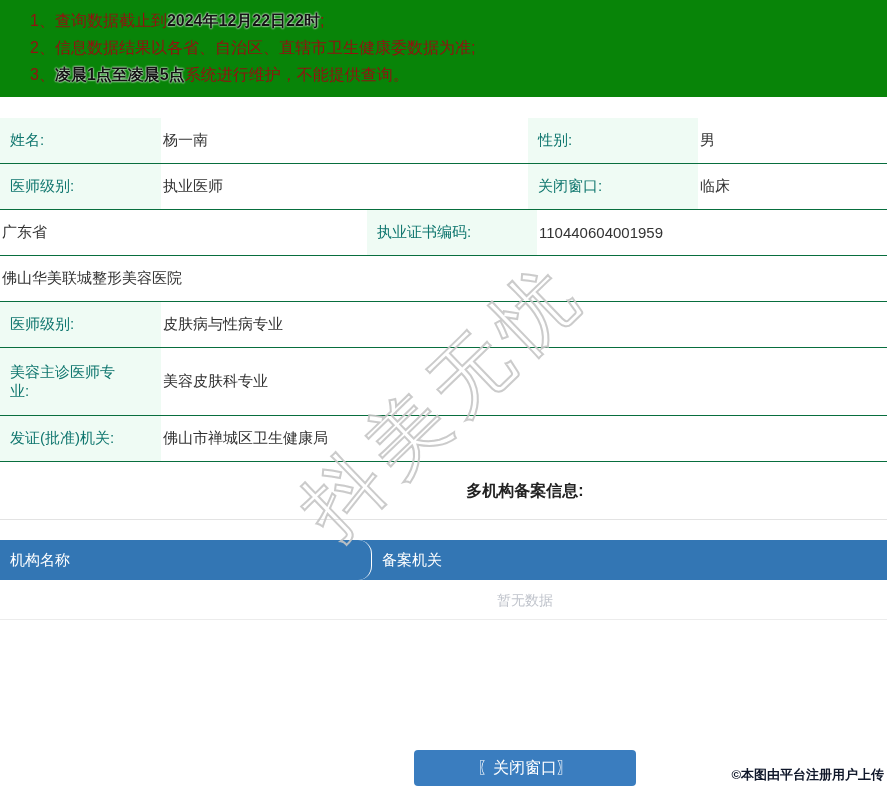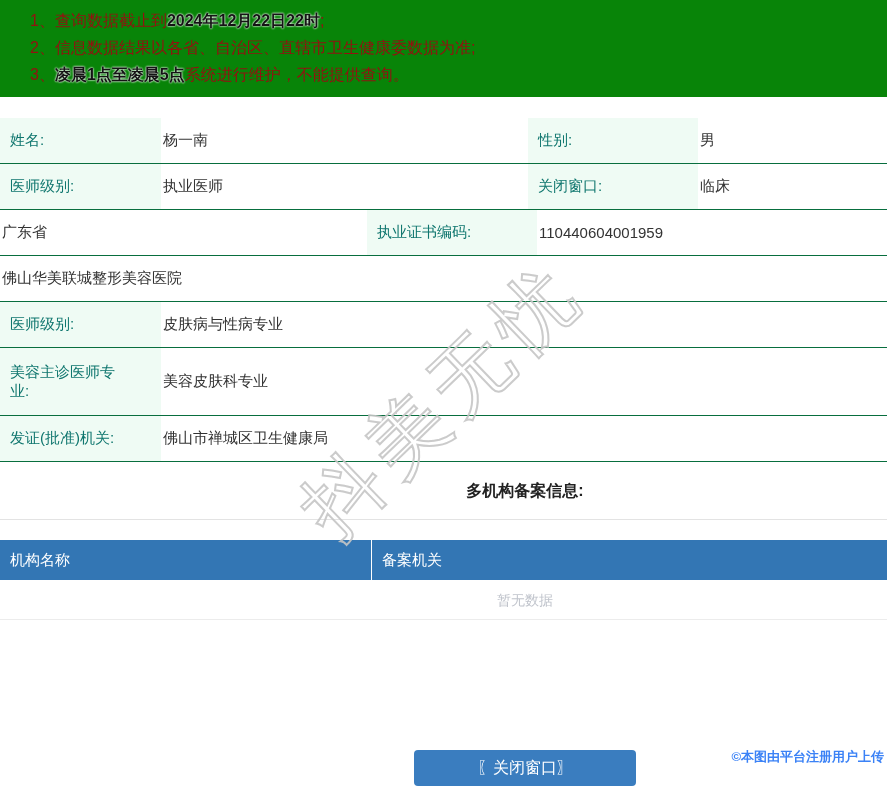--- a/index.html
+++ b/index.html
@@ -37,43 +37,43 @@
   .info-value.last{flex:1;}
 
   
   .section-title{margin-top:18px;text-align:center;font-size:16px;font-weight:bold;
     color:#222;line-height:22px;width:1050px;}
   .section-divider{margin-top:17px;border:none;border-top:1px solid #e3e3e3;width:1050px;}
 
   .record-table{margin-top:20px;width:1050px;}
   .record-header{display:flex;height:40px;background:var(--table-header-bg);}
   .record-header-cell{display:flex;align-items:center;padding-left:10px;
-    color:#fff;font-size:15px;}
+    color:#fff;font-size:15px;border-radius:14px;}
   .record-header-cell.c1{width:372px;border-right:1px solid #fff;}
   .record-header-cell.c2{width:307px;border-right:1px solid #fff;}
   .record-header-cell.c3{flex:1;}
   .empty-row{height:40px;line-height:40px;text-align:center;font-size:14px;
     color:var(--empty-text);border-bottom:1px solid #ececec;}
 
   
   .btn-area{margin-top:130px;width:1050px;text-align:center;}
   .close-btn{display:inline-block;width:222px;height:36px;background:var(--button-bg);
     color:#fff;font-size:16px;border:none;border-radius:4px;cursor:pointer;
     font-family:inherit;line-height:36px;}
 
   
   .watermark{position:absolute;left:247px;top:358px;width:390px;height:84px;
     text-align:center;font-size:78px;line-height:84px;letter-spacing:10px;
     color:transparent;-webkit-text-stroke:2px #c6c6c6;
     transform:rotate(-44deg);opacity:.9;pointer-events:none;z-index:5;
     white-space:nowrap;}
 
   
-  .copyright{position:absolute;right:3px;bottom:20px;font-size:13px;font-weight:bold;
-    color:#3b82f6;z-index:10;
+  .copyright{position:absolute;right:3px;bottom:2px;font-size:13px;font-weight:bold;
+    color:#0f172a;z-index:10;
     text-shadow:-1px -1px 0 #fff,1px -1px 0 #fff,-1px 1px 0 #fff,1px 1px 0 #fff;}
 </style>
 </head>
 <body>
 
 <div class="page">
 
   <div class="banner">
     <div class="notice-line">
       <span class="n-red">1、</span><span class="n-red">查询数据截止到</span><span class="n-bold">2024年12月22日22时</span><span class="n-red">;</span>

